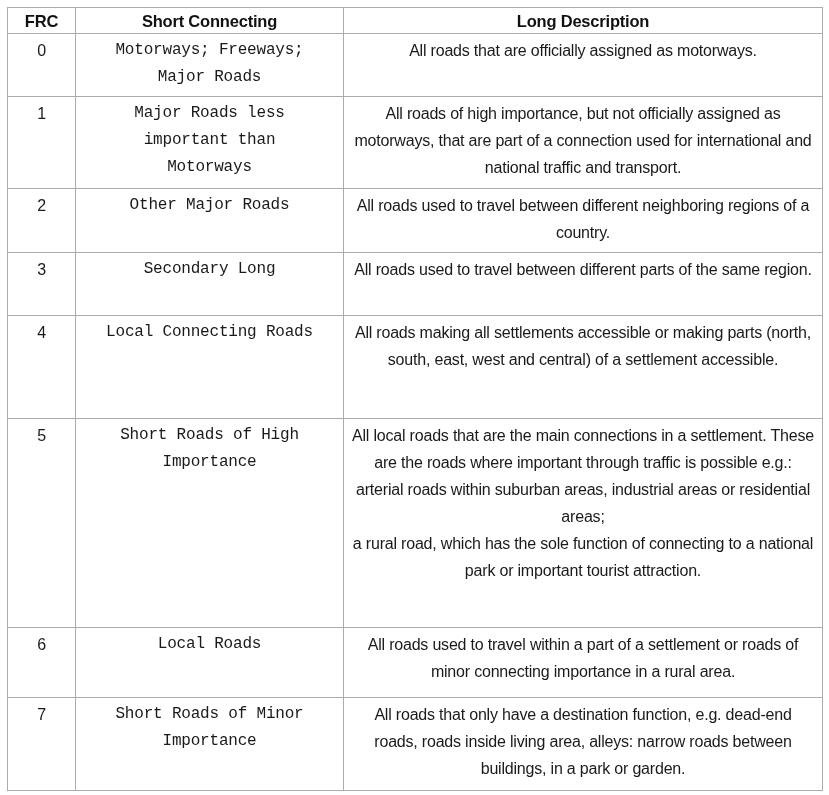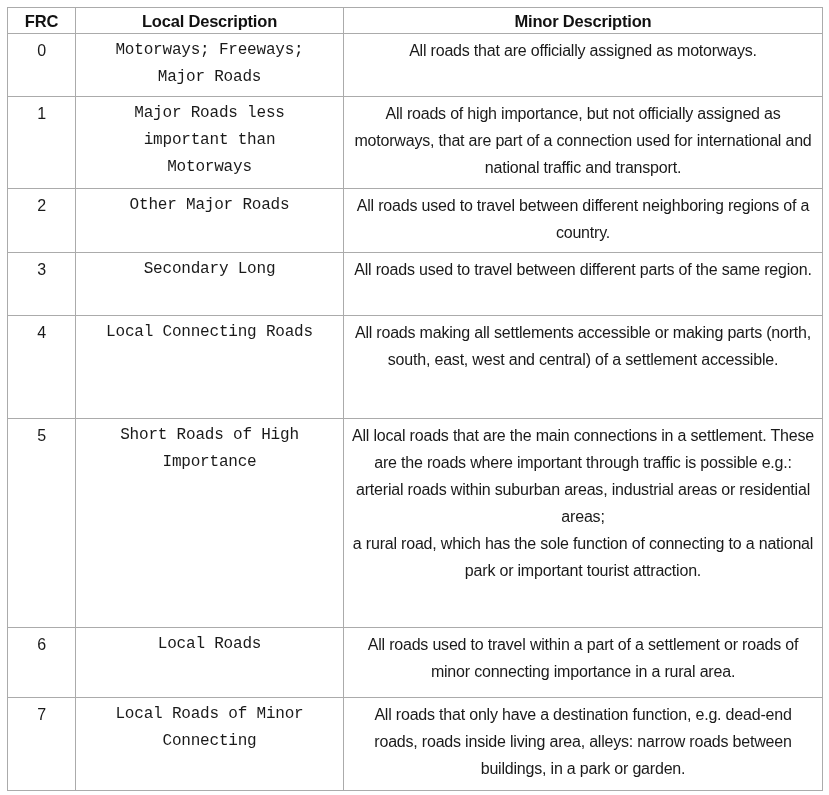--- a/index.html
+++ b/index.html
@@ -70,22 +70,22 @@
 
 <table class="frc-table">
   <colgroup>
     <col class="c-frc">
     <col class="c-short">
     <col class="c-long">
   </colgroup>
   <thead>
     <tr class="h-head">
       <th>FRC</th>
-      <th>Local Description</th>
-      <th>Minor Description</th>
+      <th>Short Connecting</th>
+      <th>Long Description</th>
     </tr>
   </thead>
   <tbody>
     <tr class="rh0">
       <td class="cell-frc">0</td>
       <td class="cell-short">Motorways; Freeways; Major Roads</td>
       <td class="cell-long">All roads that are officially assigned as motorways.</td>
     </tr>
     <tr class="rh1">
       <td class="cell-frc">1</td>
@@ -114,17 +114,17 @@
 arterial roads within suburban areas, industrial areas or residential areas;
 a rural road, which has the sole function of connecting to a national park or important tourist attraction.</td>
     </tr>
     <tr class="rh6">
       <td class="cell-frc">6</td>
       <td class="cell-short">Local Roads</td>
       <td class="cell-long">All roads used to travel within a part of a settlement or roads of minor connecting importance in a rural area.</td>
     </tr>
     <tr class="rh7">
       <td class="cell-frc">7</td>
-      <td class="cell-short">Local Roads of Minor Connecting</td>
+      <td class="cell-short">Short Roads of Minor Importance</td>
       <td class="cell-long">All roads that only have a destination function, e.g. dead-end roads, roads inside living area, alleys: narrow roads between buildings, in a park or garden.</td>
     </tr>
   </tbody>
 </table>
 
 </body></html>

